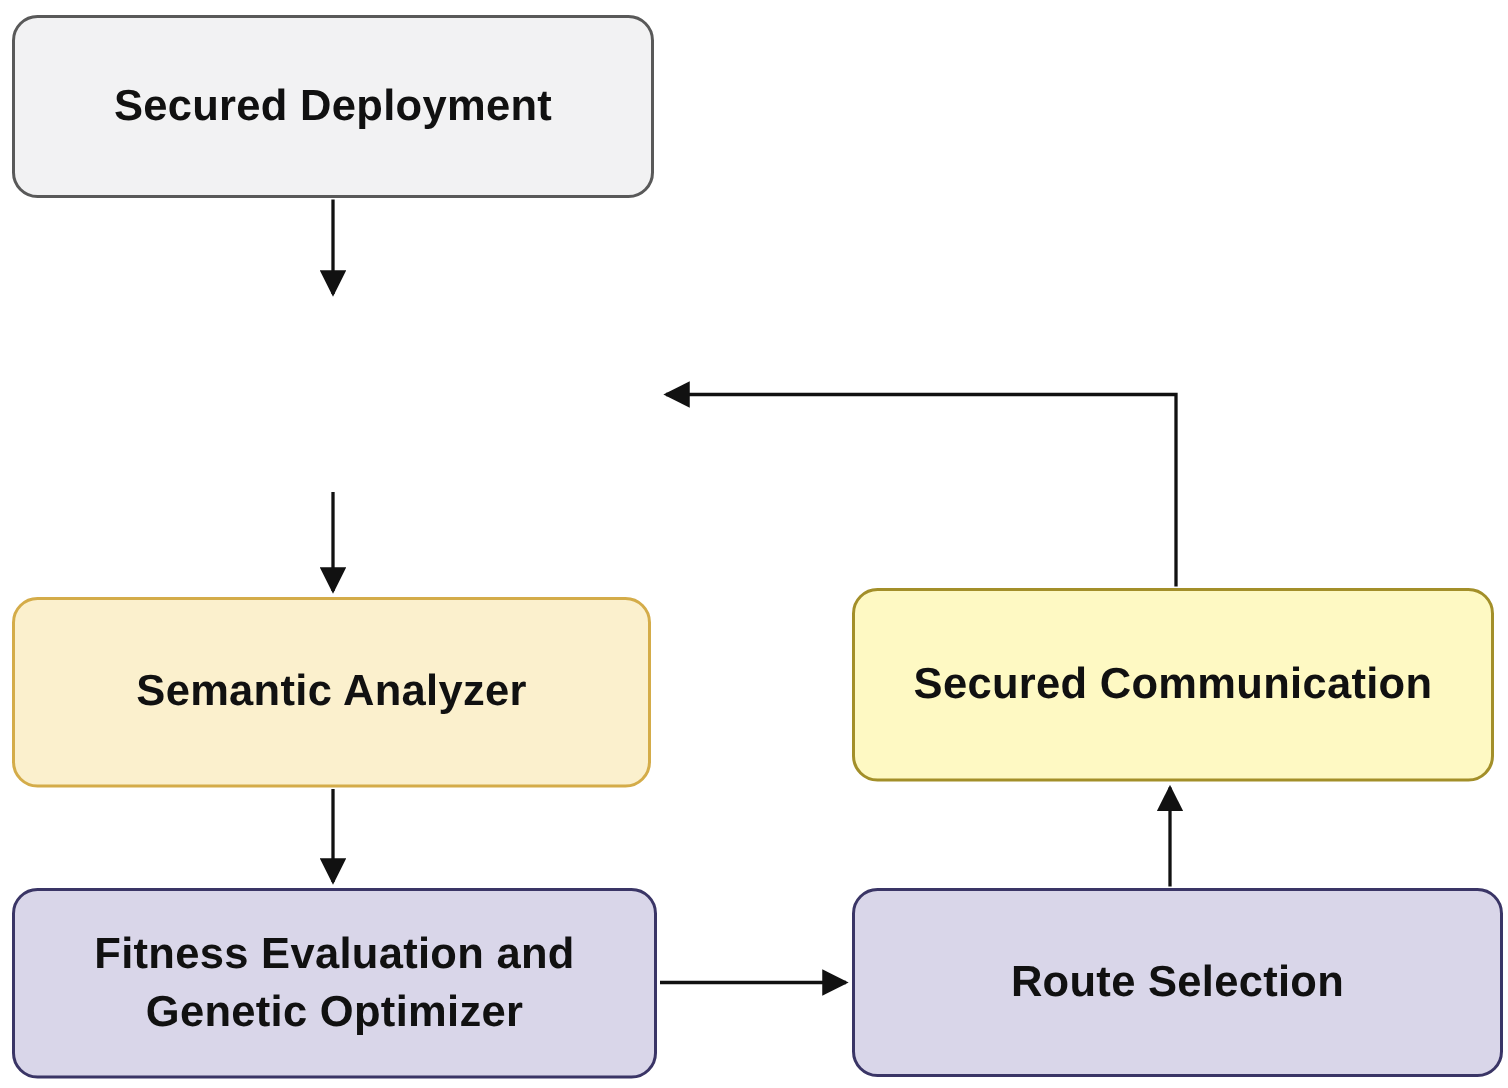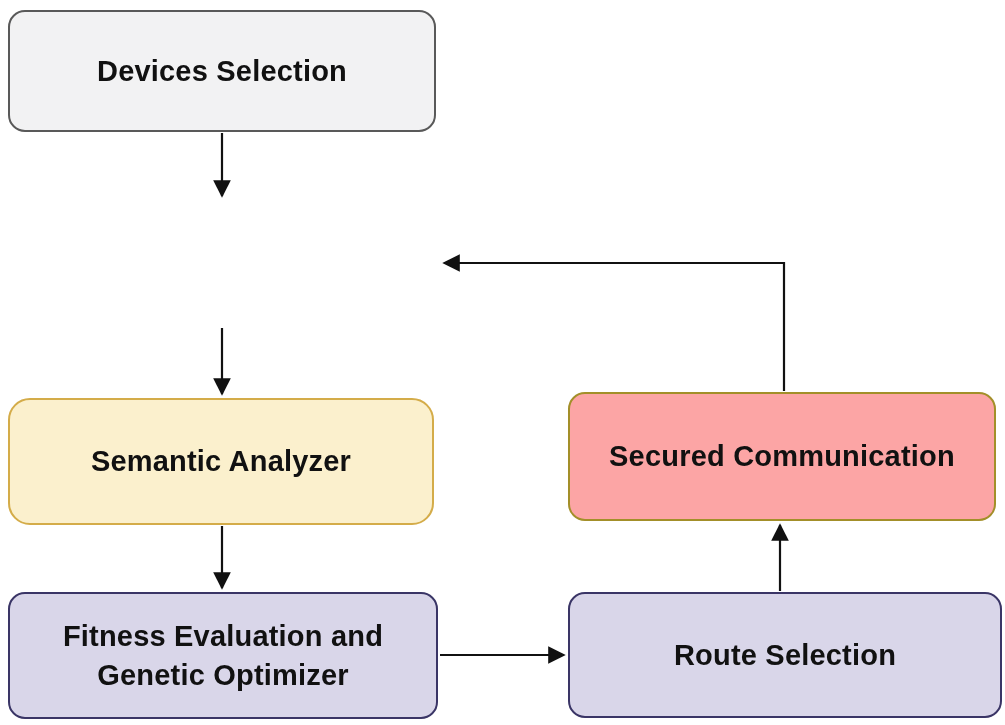--- a/index.html
+++ b/index.html
@@ -35,21 +35,21 @@
     position: absolute;
     left: 0;
     top: 0;
     width: 1005px;
     height: 725px;
     pointer-events: none;
   }
   
   #n0 { left: 8px;   top: 10px;  width: 428px; height: 122px; }
   #n1 { left: 8px;   top: 200px; width: 428px; height: 127px; }
-  #n2 { left: 8px;   top: 398px; width: 426px; height: 127px; border-radius: 22px; }
+  #n2 { left: 8px;   top: 398px; width: 426px; height: 127px; }
   #n3 { left: 8px;   top: 592px; width: 430px; height: 127px; }
   #n4 { left: 568px; top: 592px; width: 434px; height: 126px; }
   #n5 { left: 568px; top: 392px; width: 428px; height: 129px; }
 </style>
 </head>
 <body>
 
 <div class="canvas">
 
   <svg class="edges" viewBox="0 0 1005 725" xmlns="http://www.w3.org/2000/svg">
@@ -60,33 +60,33 @@
     </defs>
     <path d="M222,133 L222,196" stroke="#111111" stroke-width="2.2" fill="none" marker-end="url(#arrow)"></path>
     <path d="M222,328 L222,394" stroke="#111111" stroke-width="2.2" fill="none" marker-end="url(#arrow)"></path>
     <path d="M222,526 L222,588" stroke="#111111" stroke-width="2.2" fill="none" marker-end="url(#arrow)"></path>
     <path d="M440,655 L564,655" stroke="#111111" stroke-width="2.2" fill="none" marker-end="url(#arrow)"></path>
     <path d="M780,591 L780,525" stroke="#111111" stroke-width="2.2" fill="none" marker-end="url(#arrow)"></path>
     <path d="M784,391 L784,263 L444,263" stroke="#111111" stroke-width="2.2" fill="none" marker-end="url(#arrow)"></path>
   </svg>
 
   <div class="node" id="n0" style="background-color: rgb(242, 242, 243); border-color: rgb(89, 89, 89); color: rgb(17, 17, 17);">
-    <span>Devices Selection</span>
+    <span>Secured Deployment</span>
   </div>
 
 
   <div class="node" id="n2" style="background-color: rgb(251, 240, 205); border-color: rgb(212, 172, 73); color: rgb(17, 17, 17);">
     <span>Semantic Analyzer</span>
   </div>
 
   <div class="node" id="n3" style="background-color: rgb(217, 214, 233); border-color: rgb(58, 53, 102); color: rgb(17, 17, 17); justify-content: center;">
     <span>Fitness Evaluation and Genetic Optimizer</span>
   </div>
 
   <div class="node" id="n4" style="background-color: rgb(217, 214, 233); border-color: rgb(58, 53, 102); color: rgb(17, 17, 17);">
     <span>Route Selection</span>
   </div>
 
-  <div class="node" id="n5" style="background-color: #fca5a5; border-color: rgb(163, 143, 41); color: rgb(17, 17, 17);">
+  <div class="node" id="n5" style="background-color: #fef9c3; border-color: rgb(163, 143, 41); color: rgb(17, 17, 17);">
     <span>Secured Communication</span>
   </div>
 
 </div>
 
 </body></html>

